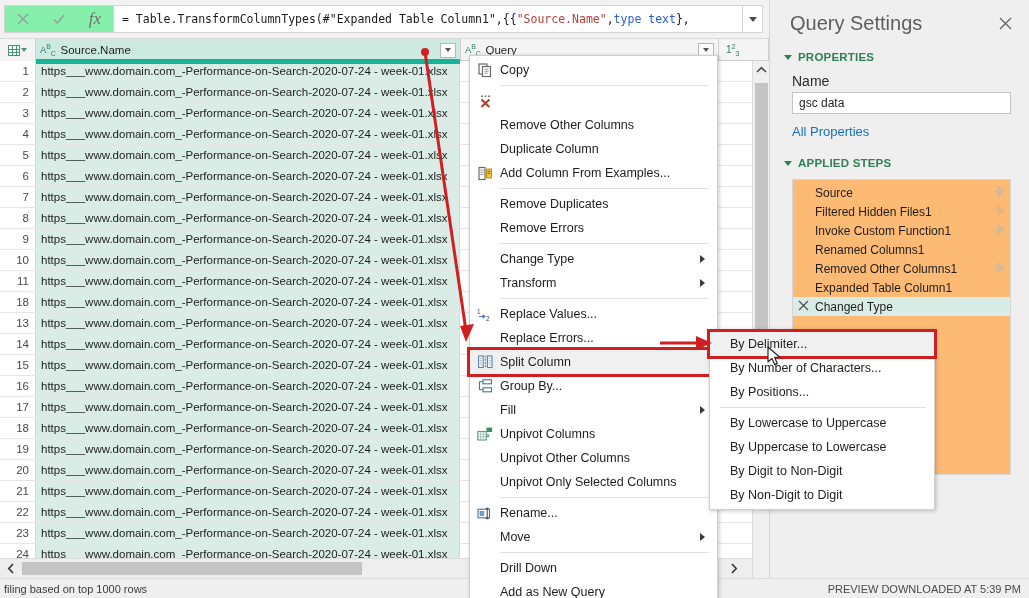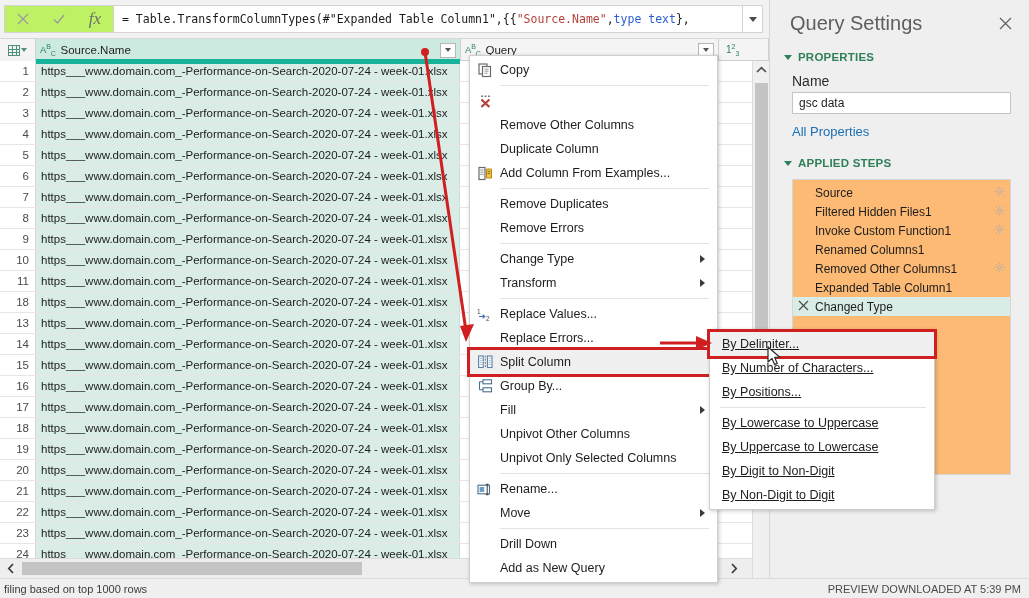--- a/index.html
+++ b/index.html
@@ -20,21 +20,21 @@
   .formula-bar {
     position: absolute; left: 0; top: 0;
     width: 769px; height: 38px;
     background: #f2f2f2;
     display: flex; align-items: center;
     padding: 4px 6px 4px 4px;
   }
   .fb-buttons {
     display: flex; align-items: center;
     height: 28px;
-    background: #bef264;
+    background: #86efac;
     border: 1px solid #d4d4d4;
     border-right: none;
   }
   .fb-btn {
     width: 36px; height: 26px;
     display: flex; align-items: center; justify-content: center;
     color: #9a9a9a;
     font-size: 15px;
   }
   .fb-btn.fx { font-style: italic; font-family: "Liberation Serif", serif; font-size: 17px; color: #6d6d6d; }
@@ -350,21 +350,21 @@
   .sub-menu {
     position: absolute;
     left: 709px; top: 329px;
     width: 226px;
     background: #ffffff;
     border: 1px solid #cfcfcf;
     box-shadow: 1px 1px 4px rgba(0,0,0,0.22);
     padding: 2px 0;
     z-index: 25;
   }
-  .sub-menu .mi { padding-left: 0; text-decoration: underline; }
+  .sub-menu .mi { padding-left: 8px; }
   .sub-menu .mi .mi-icon { width: 12px; min-width: 12px; }
   .sub-menu .sep { margin: 3px 8px 3px 10px; }
   .mi.sub-highlight {
     outline: 3px solid #cf1f21;
     background: #f0f0f0;
     z-index: 2;
   }
 
   
   .anno-svg {
@@ -713,20 +713,31 @@
             <rect x="5" y="8.8" width="8.5" height="4" stroke="#4a6f8f" stroke-width="1.1" fill="#fff"></rect>
             <path d="M1.5 2.8 L5 2.8 M1.5 10.8 L5 10.8 M1.5 2.8 L1.5 10.8" stroke="#4a6f8f" stroke-width="1.1" fill="none"></path>
           </svg>
         </span>
         <span class="mi-label">Group By...</span>
       </div>
       <div class="mi">
         <span class="mi-icon"></span>
         <span class="mi-label">Fill</span>
         <span class="mi-arrow"></span>
+      </div>
+      <div class="mi">
+        <span class="mi-icon">
+          <svg width="16" height="14" viewBox="0 0 16 14">
+            <rect x="0.8" y="4.6" width="8.4" height="8.4" stroke="#4a8f6f" stroke-width="1" fill="#fff"></rect>
+            <path d="M0.8 7.2h8.4M0.8 9.8h8.4M3.6 4.6v8.4M6.4 4.6v8.4" stroke="#8fbfa8" stroke-width="0.8"></path>
+            <rect x="9.4" y="0.6" width="5.8" height="4.4" fill="#3f8f6a"></rect>
+            <path d="M11 6.6 L11 10 M9.6 8.6 L11 10 L12.4 8.6" stroke="#3f8f6a" stroke-width="1" fill="none"></path>
+          </svg>
+        </span>
+        <span class="mi-label">Unpivot Columns</span>
       </div>
       <div class="mi">
         <span class="mi-icon"></span>
         <span class="mi-label">Unpivot Other Columns</span>
       </div>
       <div class="mi">
         <span class="mi-icon"></span>
         <span class="mi-label">Unpivot Only Selected Columns</span>
       </div>
       <div class="sep"></div>

